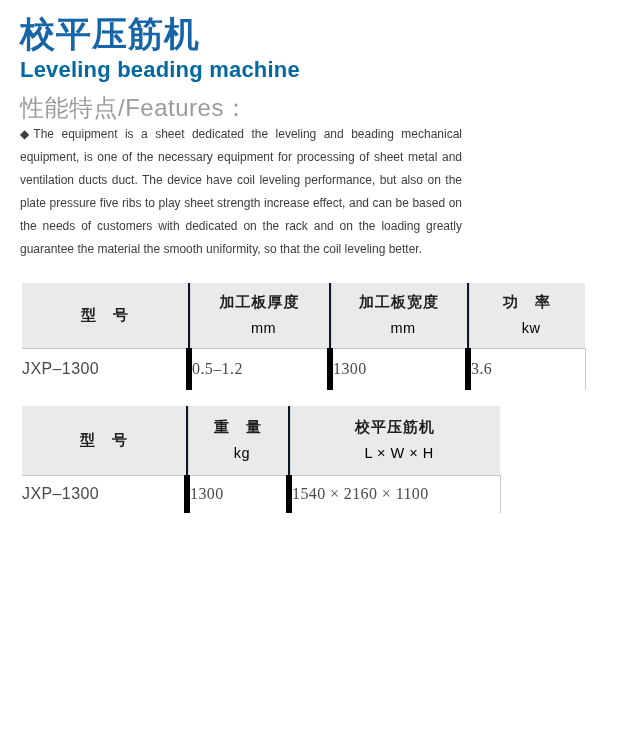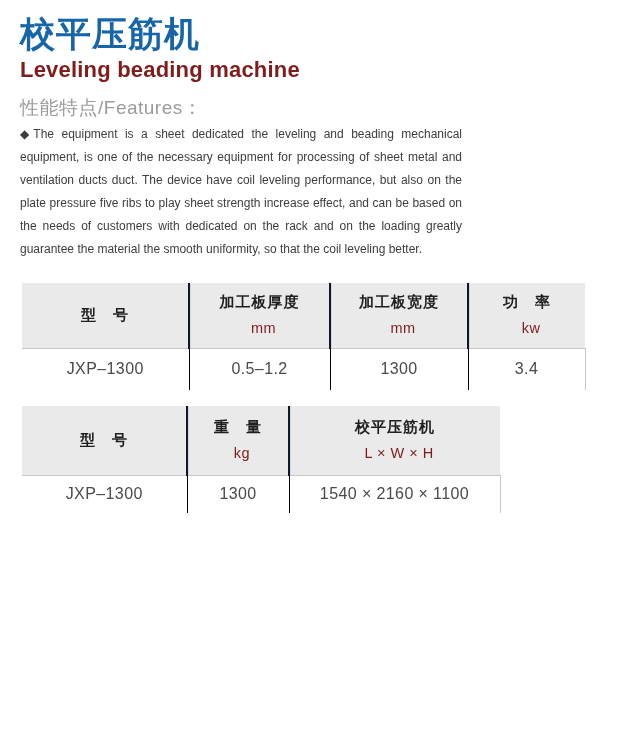--- a/index.html
+++ b/index.html
@@ -22,26 +22,26 @@
     line-height: 40px;
     font-weight: bold;
     color: #1565a8;
     letter-spacing: 1px;
   }
   .title-en {
     margin-top: 3px;
     font-size: 22px;
     line-height: 26px;
     font-weight: bold;
-    color: #7f1d1d;
+    color: #0369a1;
     letter-spacing: 0.2px;
   }
   .features-label {
     margin-top: 13px;
-    font-size: 19px;
+    font-size: 24px;
     line-height: 24px;
     color: #9b9b9b;
     letter-spacing: 0.5px;
   }
   .para {
     width: 442px;
     text-align: justify;
   }
   .para-zh {
     margin-top: 9px;
@@ -69,40 +69,39 @@
     text-align: center;
     vertical-align: middle;
   }
   .t1 th { height: 65px; }
   .t2 th { height: 69px; }
   .spec-table th.sep {
     border-left: 2px solid #0f172a;
     box-shadow: inset 1px 0 0 #d6d6d6;
   }
   .spec-table td {
-    text-align: center;
     vertical-align: middle;
     font-size: 16px;
     color: #4a4a4a;
     letter-spacing: 0.4px;
   }
   .t1 td { height: 42px; }
   .t2 td { height: 38px; }
-  .spec-table td.sep { border-left: 1px solid #000000; }
+  .spec-table td.sep { border-left: 6px solid #000000; font-family: Liberation Serif, serif; }
   .spec-table td:last-child { border-right: 1px solid #c9c9c9; }
   .h-title {
     font-size: 15px;
     font-weight: bold;
     color: #1f1f1f;
     letter-spacing: 1px;
     line-height: 20px;
   }
   .h-unit {
     font-size: 14.5px;
-    color: #7f1d1d;
+    color: #000000;
     letter-spacing: 0.5px;
     line-height: 19px;
     margin-top: 7px;
     margin-left: 8px;
   }
 </style>
 </head>
 <body>
 
 <div class="page">
@@ -140,21 +139,21 @@
           <div class="h-title">功　率</div>
           <div class="h-unit">kw</div>
         </th>
       </tr>
     </thead>
     <tbody>
       <tr>
         <td>JXP–1300</td>
         <td class="sep">0.5–1.2</td>
         <td class="sep">1300</td>
-        <td class="sep">3.4</td>
+        <td class="sep">3.6</td>
       </tr>
     </tbody>
   </table>
 
   <table class="spec-table t2">
     <colgroup>
       <col style="width:165px">
         <col style="width:102px">
         <col style="width:211px">
     </colgroup>

